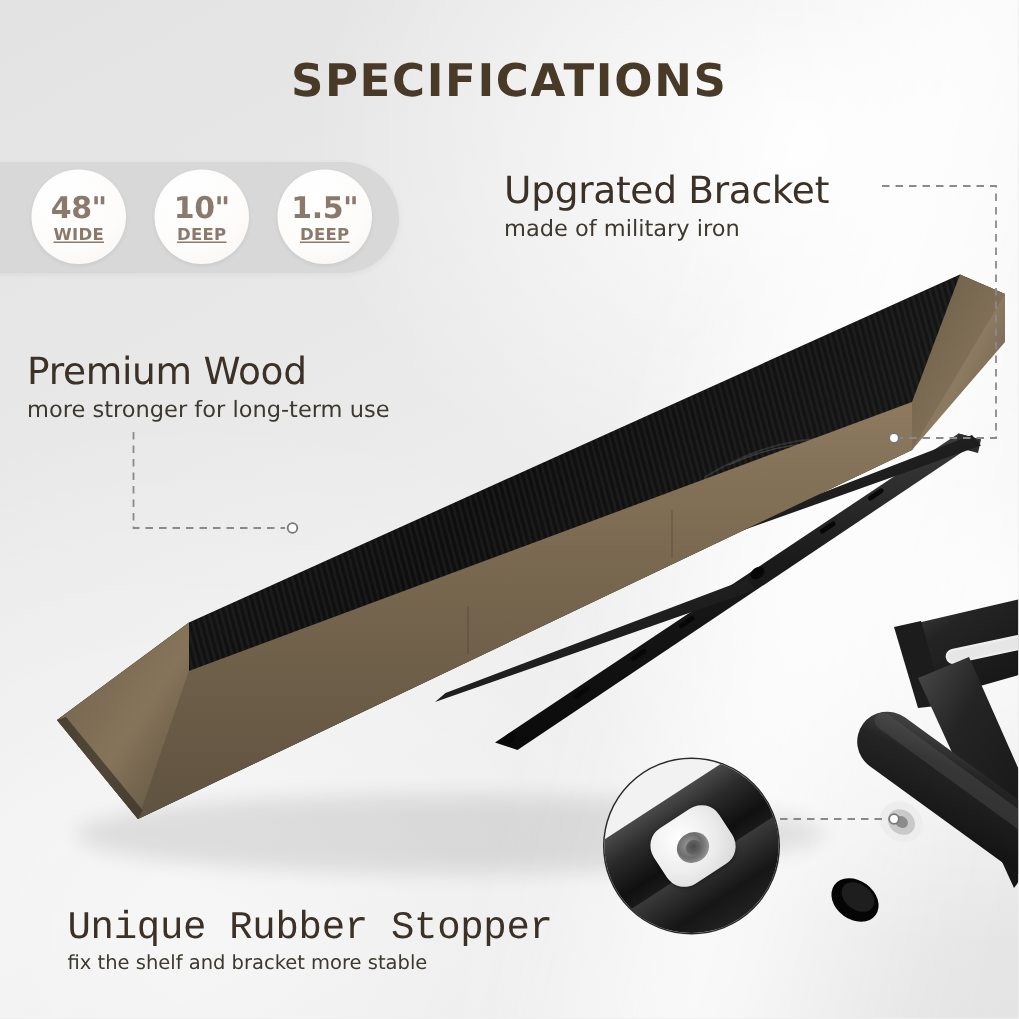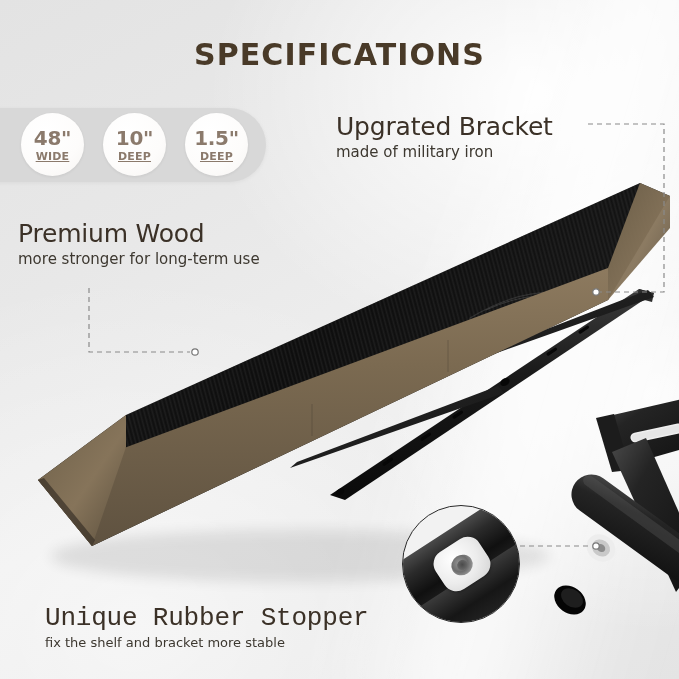--- a/index.html
+++ b/index.html
@@ -87,21 +87,21 @@
     white-space:nowrap;
   }
   .callout .c-sub {
     font-size:15px;
     color:#3d3830;
     font-family:"DejaVu Sans", sans-serif;
     margin-top:2px;
     white-space:nowrap;
   }
   #callout-bracket { left:336px; top:112px; }
-  #callout-wood    { left:18px;  top:219px; }
+  #callout-wood    { left:18px;  top:233px; }
   #callout-stopper { left:45px;  top:603px; }
   #callout-stopper .c-title { font-size:26px;font-family:Liberation Mono, monospace; }
   #callout-stopper .c-sub { font-size:13px; }
 
   
   #leaders { position:absolute; inset:0; width:679px; height:679px; pointer-events:none; }
 
   
   #product { position:absolute; inset:0; width:679px; height:679px; }
 

